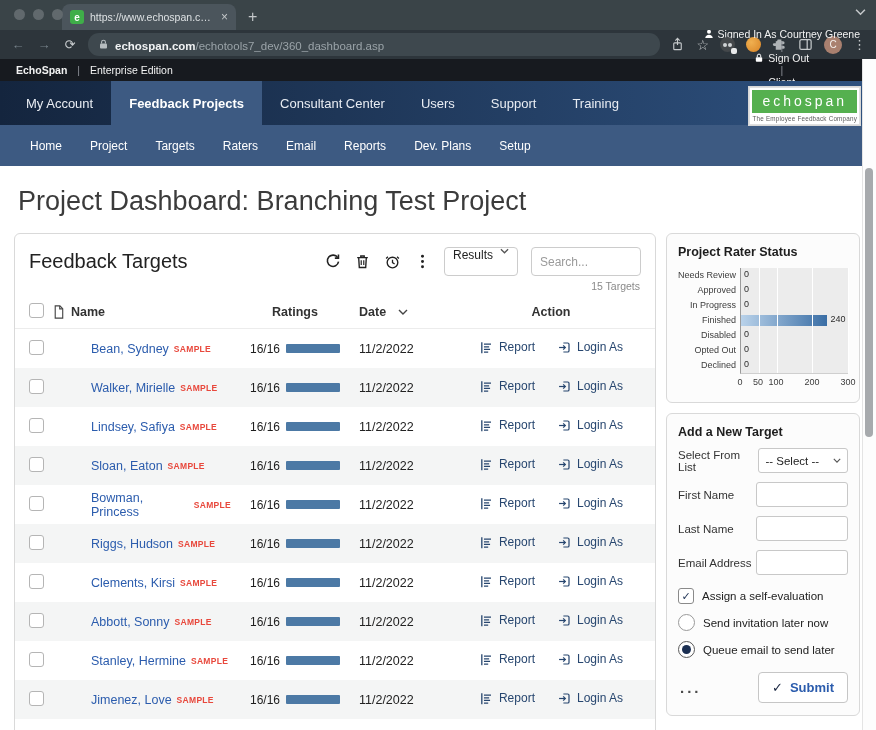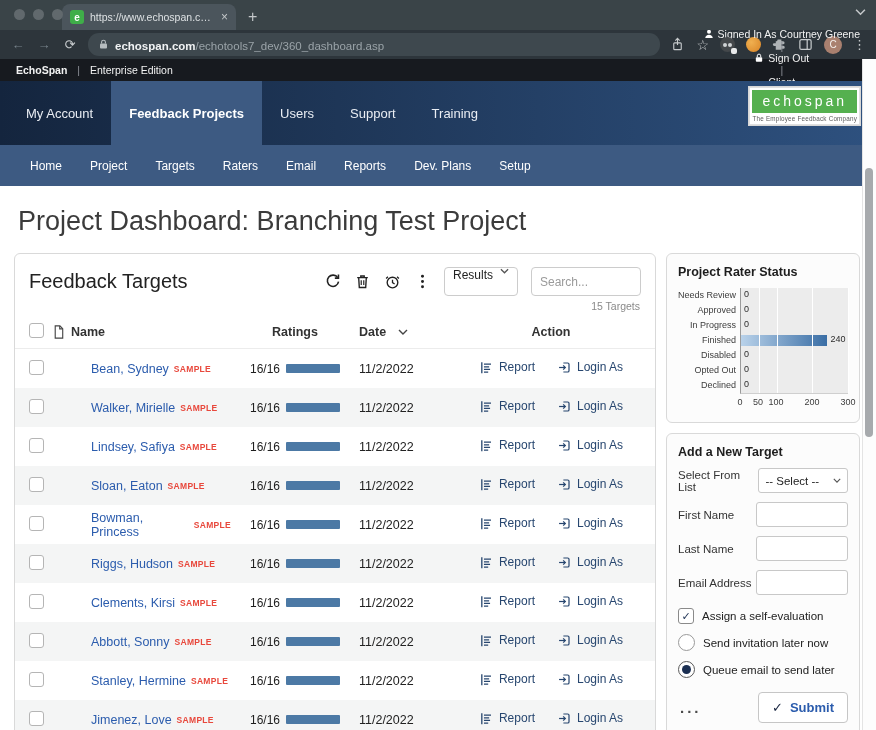--- a/index.html
+++ b/index.html
@@ -40,21 +40,21 @@
   .kebab{color:#c3c7c9;font-size:13px;}
 
   
   .estopbar{height:22px;background:#171a1f;display:flex;align-items:center;justify-content:space-between;
             padding:0 16px;color:#f2f2f2;font-size:10.5px;}
   .estopbar .sep{color:#8b8f96;margin:0 7px;}
   .estop-right{display:flex;align-items:center;flex-direction:column;}
   .estop-right .grp{display:flex;align-items:center;gap:4px;}
 
   
-  .mainnav{height:64px;background:linear-gradient(to right,#14253e,#2e517f);display:flex;align-items:stretch;
+  .mainnav{height:44px;background:linear-gradient(to right,#14253e,#2e517f);display:flex;align-items:stretch;
            padding-left:8px;position:relative;}
   .mainnav .item{display:flex;align-items:center;padding:0 18px;color:#e9edf3;font-size:13px;cursor:default;}
   .mainnav .item.active{background:#3d5a82;font-weight:bold;color:#fff;}
   .eslogo{position:absolute;right:16px;top:6px;background:#fff;border:1px solid #e0e0e0;padding:2px;box-shadow:0 0 0 1px #d7d7d7;}
   .eslogo .green{background:#55b04f;color:#fff;font-size:14px;letter-spacing:3px;padding:3px 9px 4px;text-align:center;}
   .eslogo .tag{color:#5a5a5a;font-size:6.3px;text-align:center;padding-top:2px;letter-spacing:.2px;}
 
   .subnav{height:41px;background:#3d5a82;display:flex;align-items:center;padding-left:16px;}
   .subnav .item{color:#fff;font-size:12px;padding:0 14px;cursor:default;}
 
@@ -273,20 +273,21 @@
     <span class="sep">|</span>
     <span>Client</span>
     <span class="sep">|</span>
     <span>Riggs</span>
   </div>
 </div>
 
 <div class="mainnav">
   <div class="item">My Account</div>
   <div class="item active">Feedback Projects</div>
+  <div class="item">Consultant Center</div>
   <div class="item">Users</div>
   <div class="item">Support</div>
   <div class="item">Training</div>
   <div class="eslogo">
     <div class="green">echospan</div>
     <div class="tag">The Employee Feedback Company</div>
   </div>
 </div>
 
 <div class="subnav">

